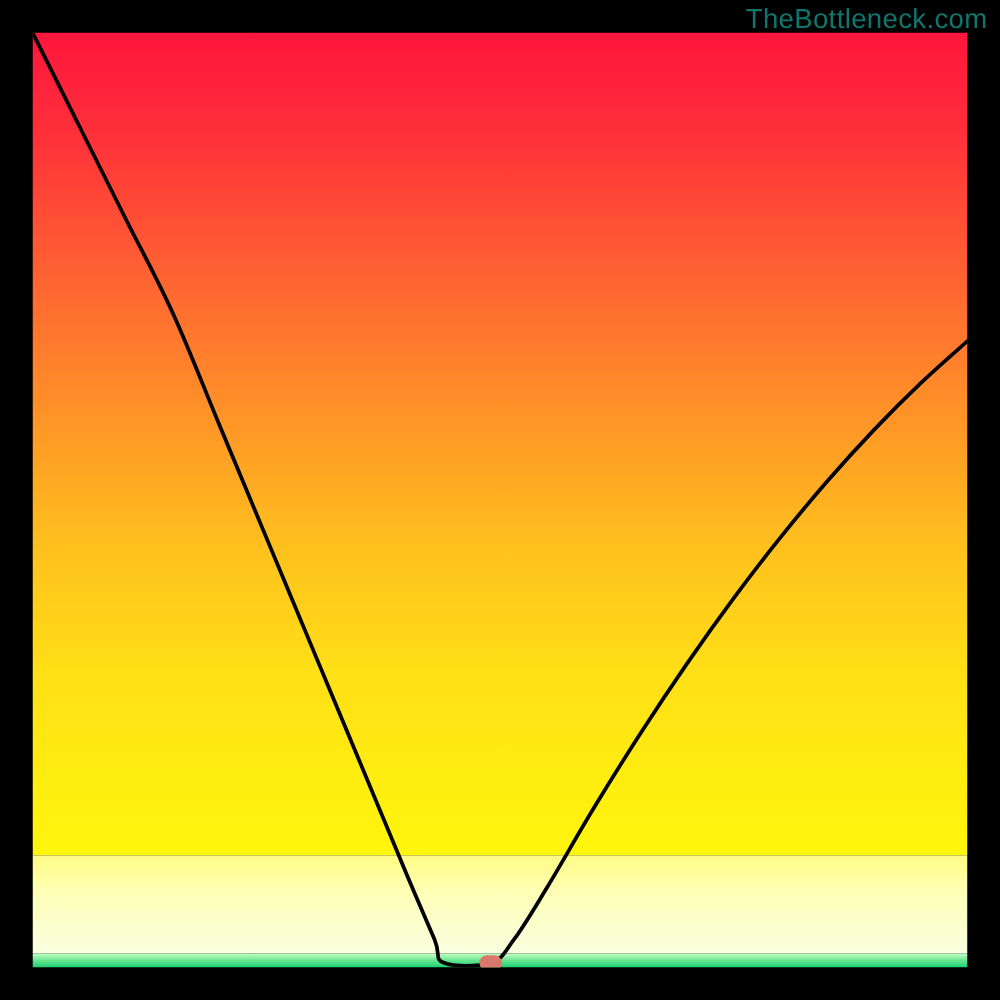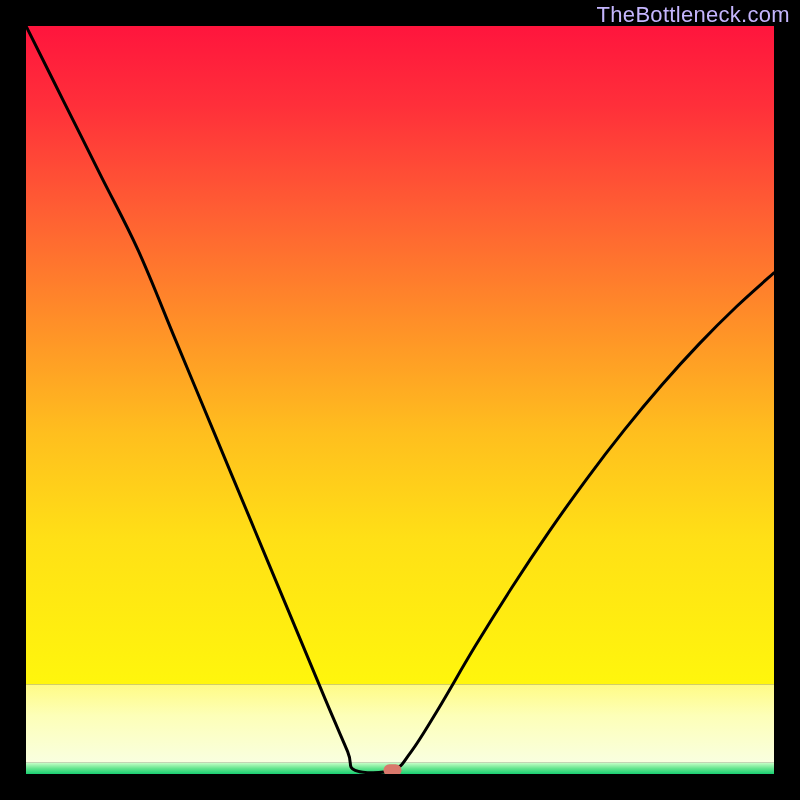--- a/index.html
+++ b/index.html
@@ -14,21 +14,21 @@
   .frame {
     position: relative;
     width: 800px;
     height: 800px;
     background: #000;
   }
   .watermark {
     position: absolute;
     top: 2px;
     right: 10px;
-    color: #c4b5fd;
+    color: #0f766e;
     font-size: 22px;
     font-weight: 500;
     letter-spacing: 0.3px;
     z-index: 5;
   }
   .plot {
     position: absolute;
     left: 26px;
     top: 26px;
     width: 748px;

